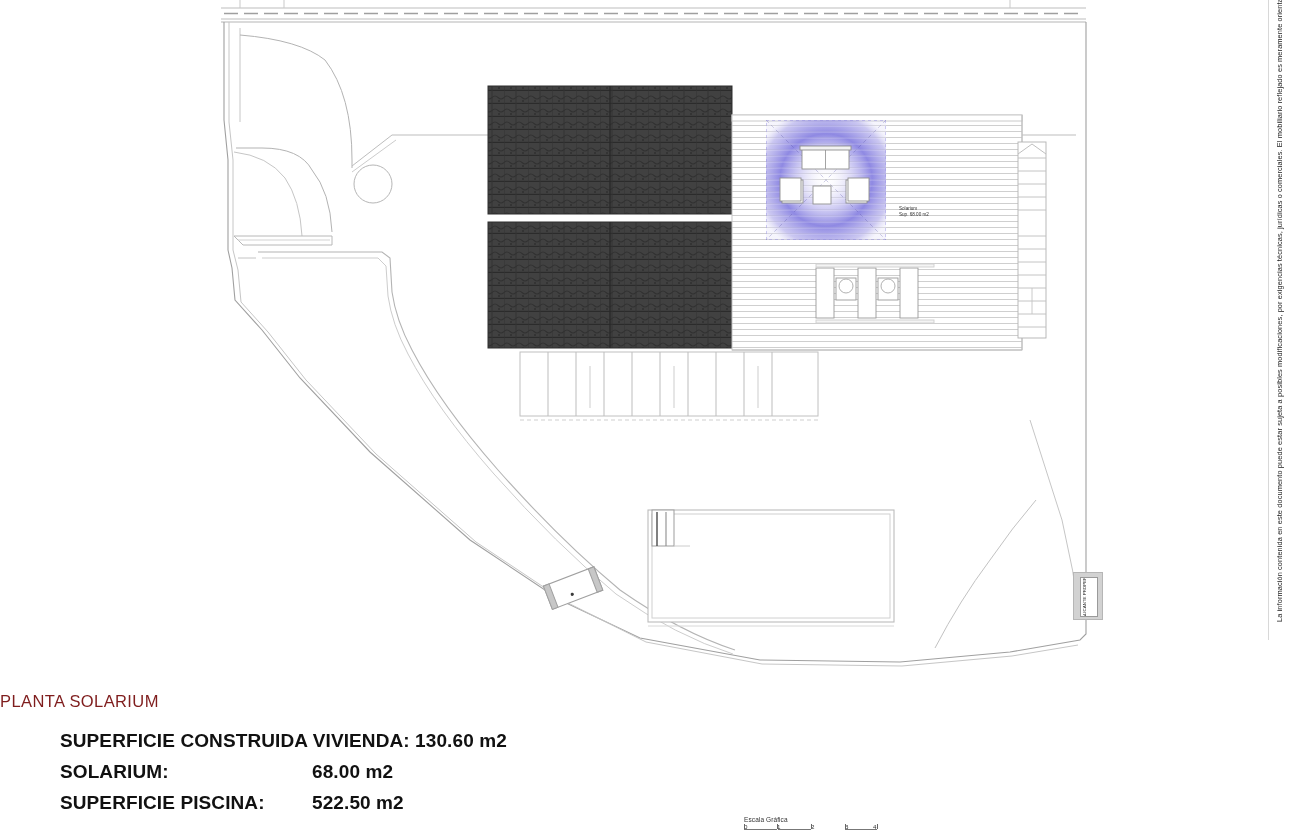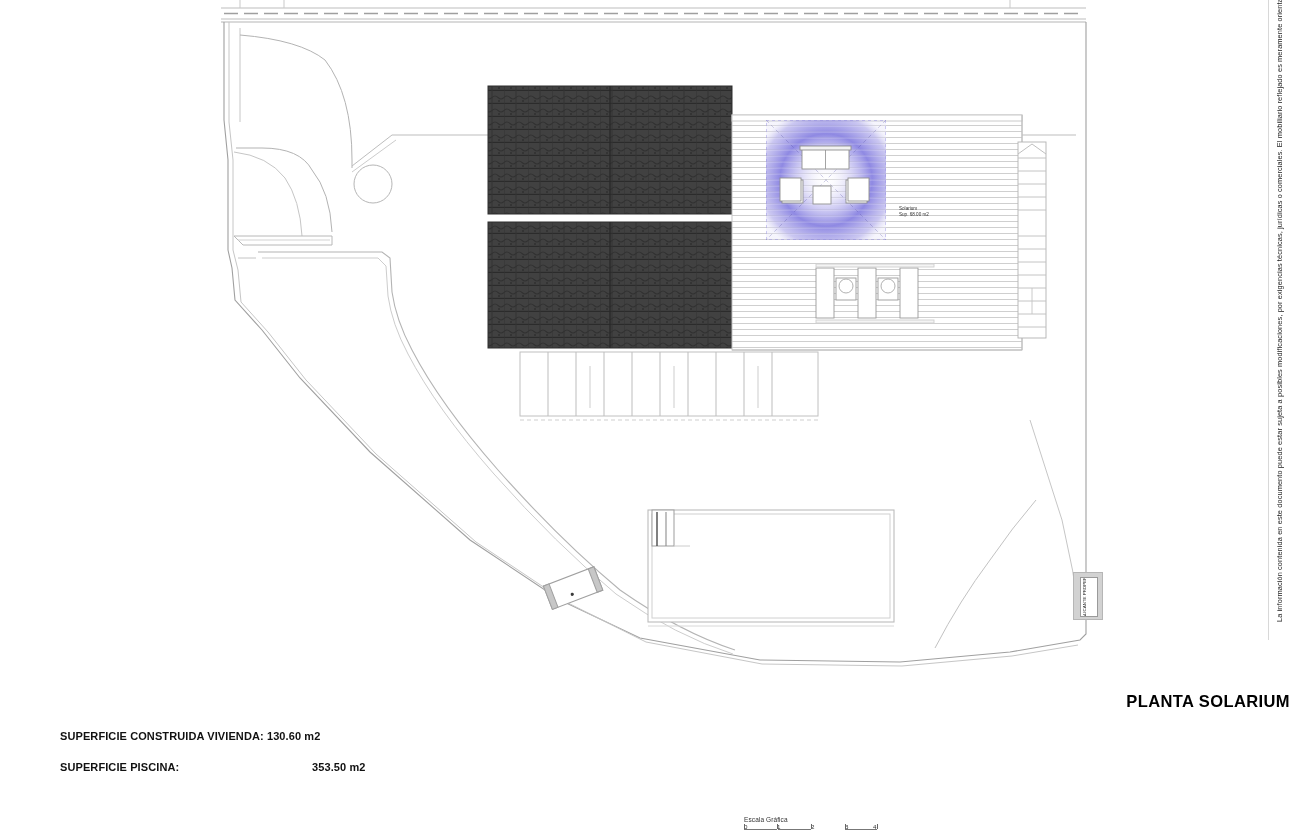--- a/index.html
+++ b/index.html
@@ -23,37 +23,37 @@
     width: 1290px;
     height: 840px;
   }
 
   
   .plan-title {
     position: absolute;
     left: 0;
     top: 692px;
     width: 1290px;
-    text-align: right;
+    text-align: left;
     font-size: 16.5px;
-    font-weight: bold;
+    font-weight: normal;
     letter-spacing: 0.4px;
-    color: #000000;
+    color: #7f1d1d;
   }
 
   .specs {
     position: absolute;
     left: 60px;
     top: 730px;
     width: 420px;
   }
   .spec-row {
     position: relative;
     height: 31px;
-    font-size: 11px;
+    font-size: 19px;
     font-weight: bold;
     color: #111;
     letter-spacing: 0.1px;
     white-space: nowrap;
   }
   .spec-row .spec-label {
     position: absolute;
     left: 0;
     top: 0;
   }
@@ -398,22 +398,26 @@
 </div>
 
 <div class="plan-title">PLANTA SOLARIUM</div>
 
 <div class="specs">
   <div class="spec-row inline">
     <span class="spec-label">SUPERFICIE CONSTRUIDA VIVIENDA:</span>
     <span class="spec-value">130.60 m2</span>
   </div>
   <div class="spec-row">
+    <span class="spec-label">SOLARIUM:</span>
+    <span class="spec-value">68.00 m2</span>
+  </div>
+  <div class="spec-row">
     <span class="spec-label">SUPERFICIE PISCINA:</span>
-    <span class="spec-value">353.50 m2</span>
+    <span class="spec-value">522.50 m2</span>
   </div>
 </div>
 
 <div class="scalebar">
   <div class="scalebar-title">Escala Gráfica</div>
   <div class="scalebar-graphic">
     <div class="sb-num" style="left:0px;">0</div>
     <div class="sb-num" style="left:33px;">1</div>
     <div class="sb-num" style="left:67px;">2</div>
     <div class="sb-num" style="left:101px;">3</div>

